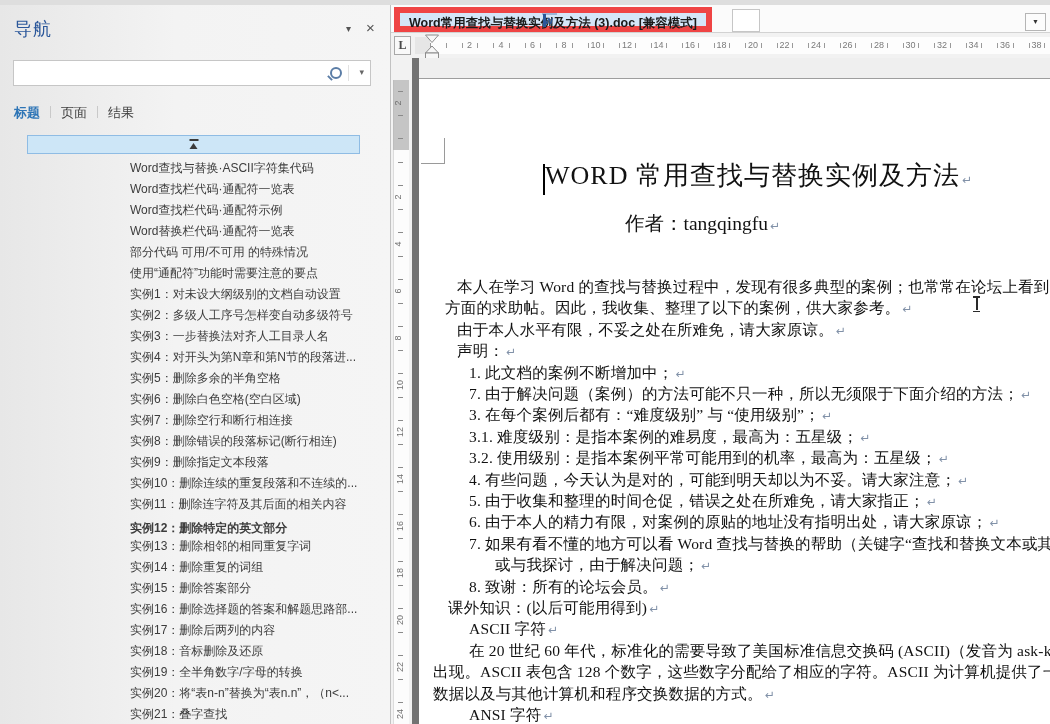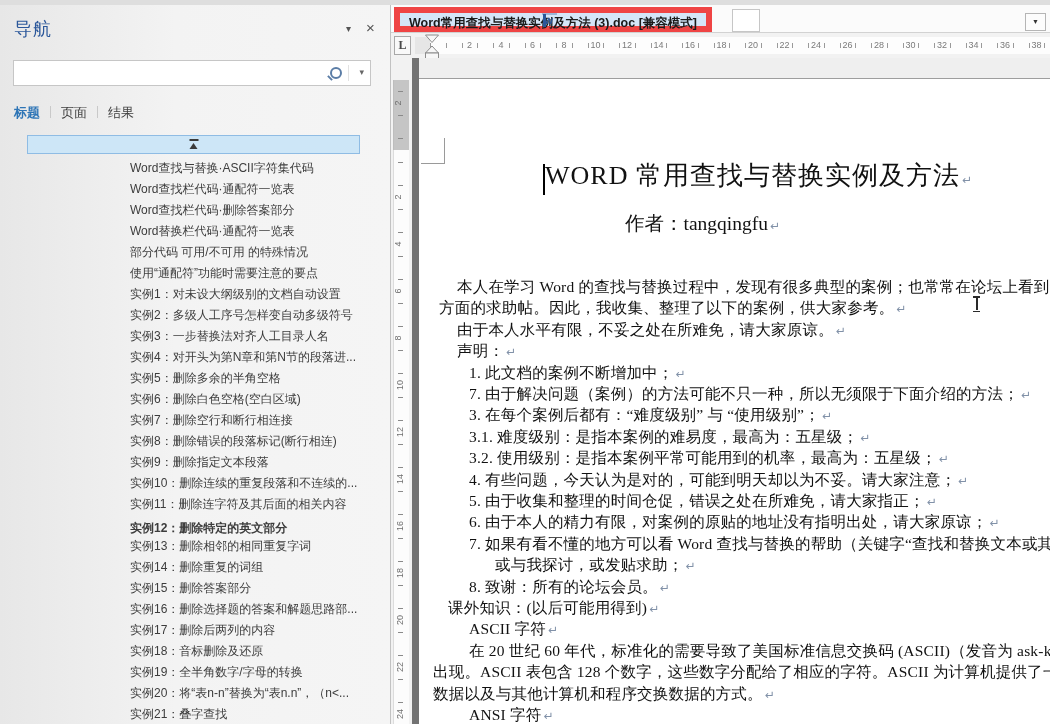--- a/index.html
+++ b/index.html
@@ -109,21 +109,21 @@
     <span class="ntab active">标题</span><span class="ntab-sep"></span><span class="ntab">页面</span><span class="ntab-sep"></span><span class="ntab">结果</span>
   </div>
 
   <div id="navlist" class="abs">
     <div class="nav-sel">
       <span class="collapse-icon"></span>
     </div>
 
   <div class="nav-item" style="top: 28px;">Word查找与替换·ASCII字符集代码</div>
       <div class="nav-item" style="top: 49px;">Word查找栏代码·通配符一览表</div>
-      <div class="nav-item" style="top: 70px;">Word查找栏代码·删除答案部分</div>
+      <div class="nav-item" style="top: 70px;">Word查找栏代码·通配符示例</div>
       <div class="nav-item" style="top: 91px;">Word替换栏代码·通配符一览表</div>
       <div class="nav-item" style="top: 112px;">部分代码 可用/不可用 的特殊情况</div>
       <div class="nav-item" style="top: 133px;">使用“通配符”功能时需要注意的要点</div>
       <div class="nav-item" style="top: 154px;">实例1：对未设大纲级别的文档自动设置</div>
       <div class="nav-item" style="top: 175px;">实例2：多级人工序号怎样变自动多级符号</div>
       <div class="nav-item" style="top: 196px;">实例3：一步替换法对齐人工目录人名</div>
       <div class="nav-item" style="top: 217px;">实例4：对开头为第N章和第N节的段落进...</div>
       <div class="nav-item" style="top: 238px;">实例5：删除多余的半角空格</div>
       <div class="nav-item" style="top: 259px;">实例6：删除白色空格(空白区域)</div>
       <div class="nav-item" style="top: 280px;">实例7：删除空行和断行相连接</div>
@@ -277,33 +277,33 @@
   <div id="page-topline"></div>
   <div class="cropv"></div>
   <div class="croph"></div>
 
   <div id="doc-caret" class="abs"></div>
   <div id="doc-title" class="abs doc-serif"><span>WORD 常用查找与替换实例及方法</span><span class="pm">↵</span></div>
   <div id="doc-author" class="abs doc-serif"><span>作者：tangqingfu</span><span class="pm">↵</span></div>
 
   <div id="doclines">
       <div class="dline" style="top: 218px; left: 38px;"><span>本人在学习 Word 的查找与替换过程中，发现有很多典型的案例；也常常在论坛上看到查找与替换</span></div>
-      <div class="dline" style="top: 239.4px; left: 20px;"><span>方面的求助帖。因此，我收集、整理了以下的案例，供大家参考。</span><span class="pm">↵</span></div>
+      <div class="dline" style="top: 239.4px; left: 26px;"><span>方面的求助帖。因此，我收集、整理了以下的案例，供大家参考。</span><span class="pm">↵</span></div>
       <div class="dline" style="top: 260.8px; left: 38px;"><span>由于本人水平有限，不妥之处在所难免，请大家原谅。</span><span class="pm">↵</span></div>
       <div class="dline" style="top: 282.2px; left: 38px;"><span>声明：</span><span class="pm">↵</span></div>
       <div class="dline" style="top: 303.6px; left: 50px;"><span>1. 此文档的案例不断增加中；</span><span class="pm">↵</span></div>
       <div class="dline" style="top: 325px; left: 50px;"><span>7. 由于解决问题（案例）的方法可能不只一种，所以无须限于下面介绍的方法；</span><span class="pm">↵</span></div>
       <div class="dline" style="top: 346.4px; left: 50px;"><span>3. 在每个案例后都有：“难度级别” 与 “使用级别”；</span><span class="pm">↵</span></div>
       <div class="dline" style="top: 367.8px; left: 50px;"><span>3.1. 难度级别：是指本案例的难易度，最高为：五星级；</span><span class="pm">↵</span></div>
       <div class="dline" style="top: 389.2px; left: 50px;"><span>3.2. 使用级别：是指本案例平常可能用到的机率，最高为：五星级；</span><span class="pm">↵</span></div>
       <div class="dline" style="top: 410.6px; left: 50px;"><span>4. 有些问题，今天认为是对的，可能到明天却以为不妥。请大家注意；</span><span class="pm">↵</span></div>
       <div class="dline" style="top: 432px; left: 50px;"><span>5. 由于收集和整理的时间仓促，错误之处在所难免，请大家指正；</span><span class="pm">↵</span></div>
       <div class="dline" style="top: 453.4px; left: 50px;"><span>6. 由于本人的精力有限，对案例的原贴的地址没有指明出处，请大家原谅；</span><span class="pm">↵</span></div>
       <div class="dline" style="top: 474.8px; left: 50px;"><span>7. 如果有看不懂的地方可以看 Word 查找与替换的帮助（关键字“查找和替换文本或其他项目”）</span></div>
-      <div class="dline" style="top: 496.2px; left: 76px;"><span>或与我探讨，或发贴求助；</span><span class="pm">↵</span></div>
+      <div class="dline" style="top: 496.2px; left: 76px;"><span>或与我探讨，由于解决问题；</span><span class="pm">↵</span></div>
       <div class="dline" style="top: 517.6px; left: 50px;"><span>8. 致谢：所有的论坛会员。</span><span class="pm">↵</span></div>
       <div class="dline" style="top: 539px; left: 29px; text-align: center;"><span>课外知识：(以后可能用得到)</span><span class="pm">↵</span></div>
       <div class="dline" style="top: 560.4px; left: 50px;"><span>ASCII 字符</span><span class="pm">↵</span></div>
       <div class="dline" style="top: 581.8px; left: 50px;"><span>在 20 世纪 60 年代，标准化的需要导致了美国标准信息交换码 (ASCII)（发音为 ask-kee）的</span></div>
       <div class="dline" style="top: 603.2px; left: 14px;"><span>出现。ASCII 表包含 128 个数字，这些数字分配给了相应的字符。ASCII 为计算机提供了一种存储</span></div>
       <div class="dline" style="top: 624.6px; left: 14px;"><span>数据以及与其他计算机和程序交换数据的方式。</span><span class="pm">↵</span></div>
       <div class="dline" style="top: 646px; left: 50px;"><span>ANSI 字符</span><span class="pm">↵</span></div>
     </div>
 
   <div id="ibeam" class="abs">

